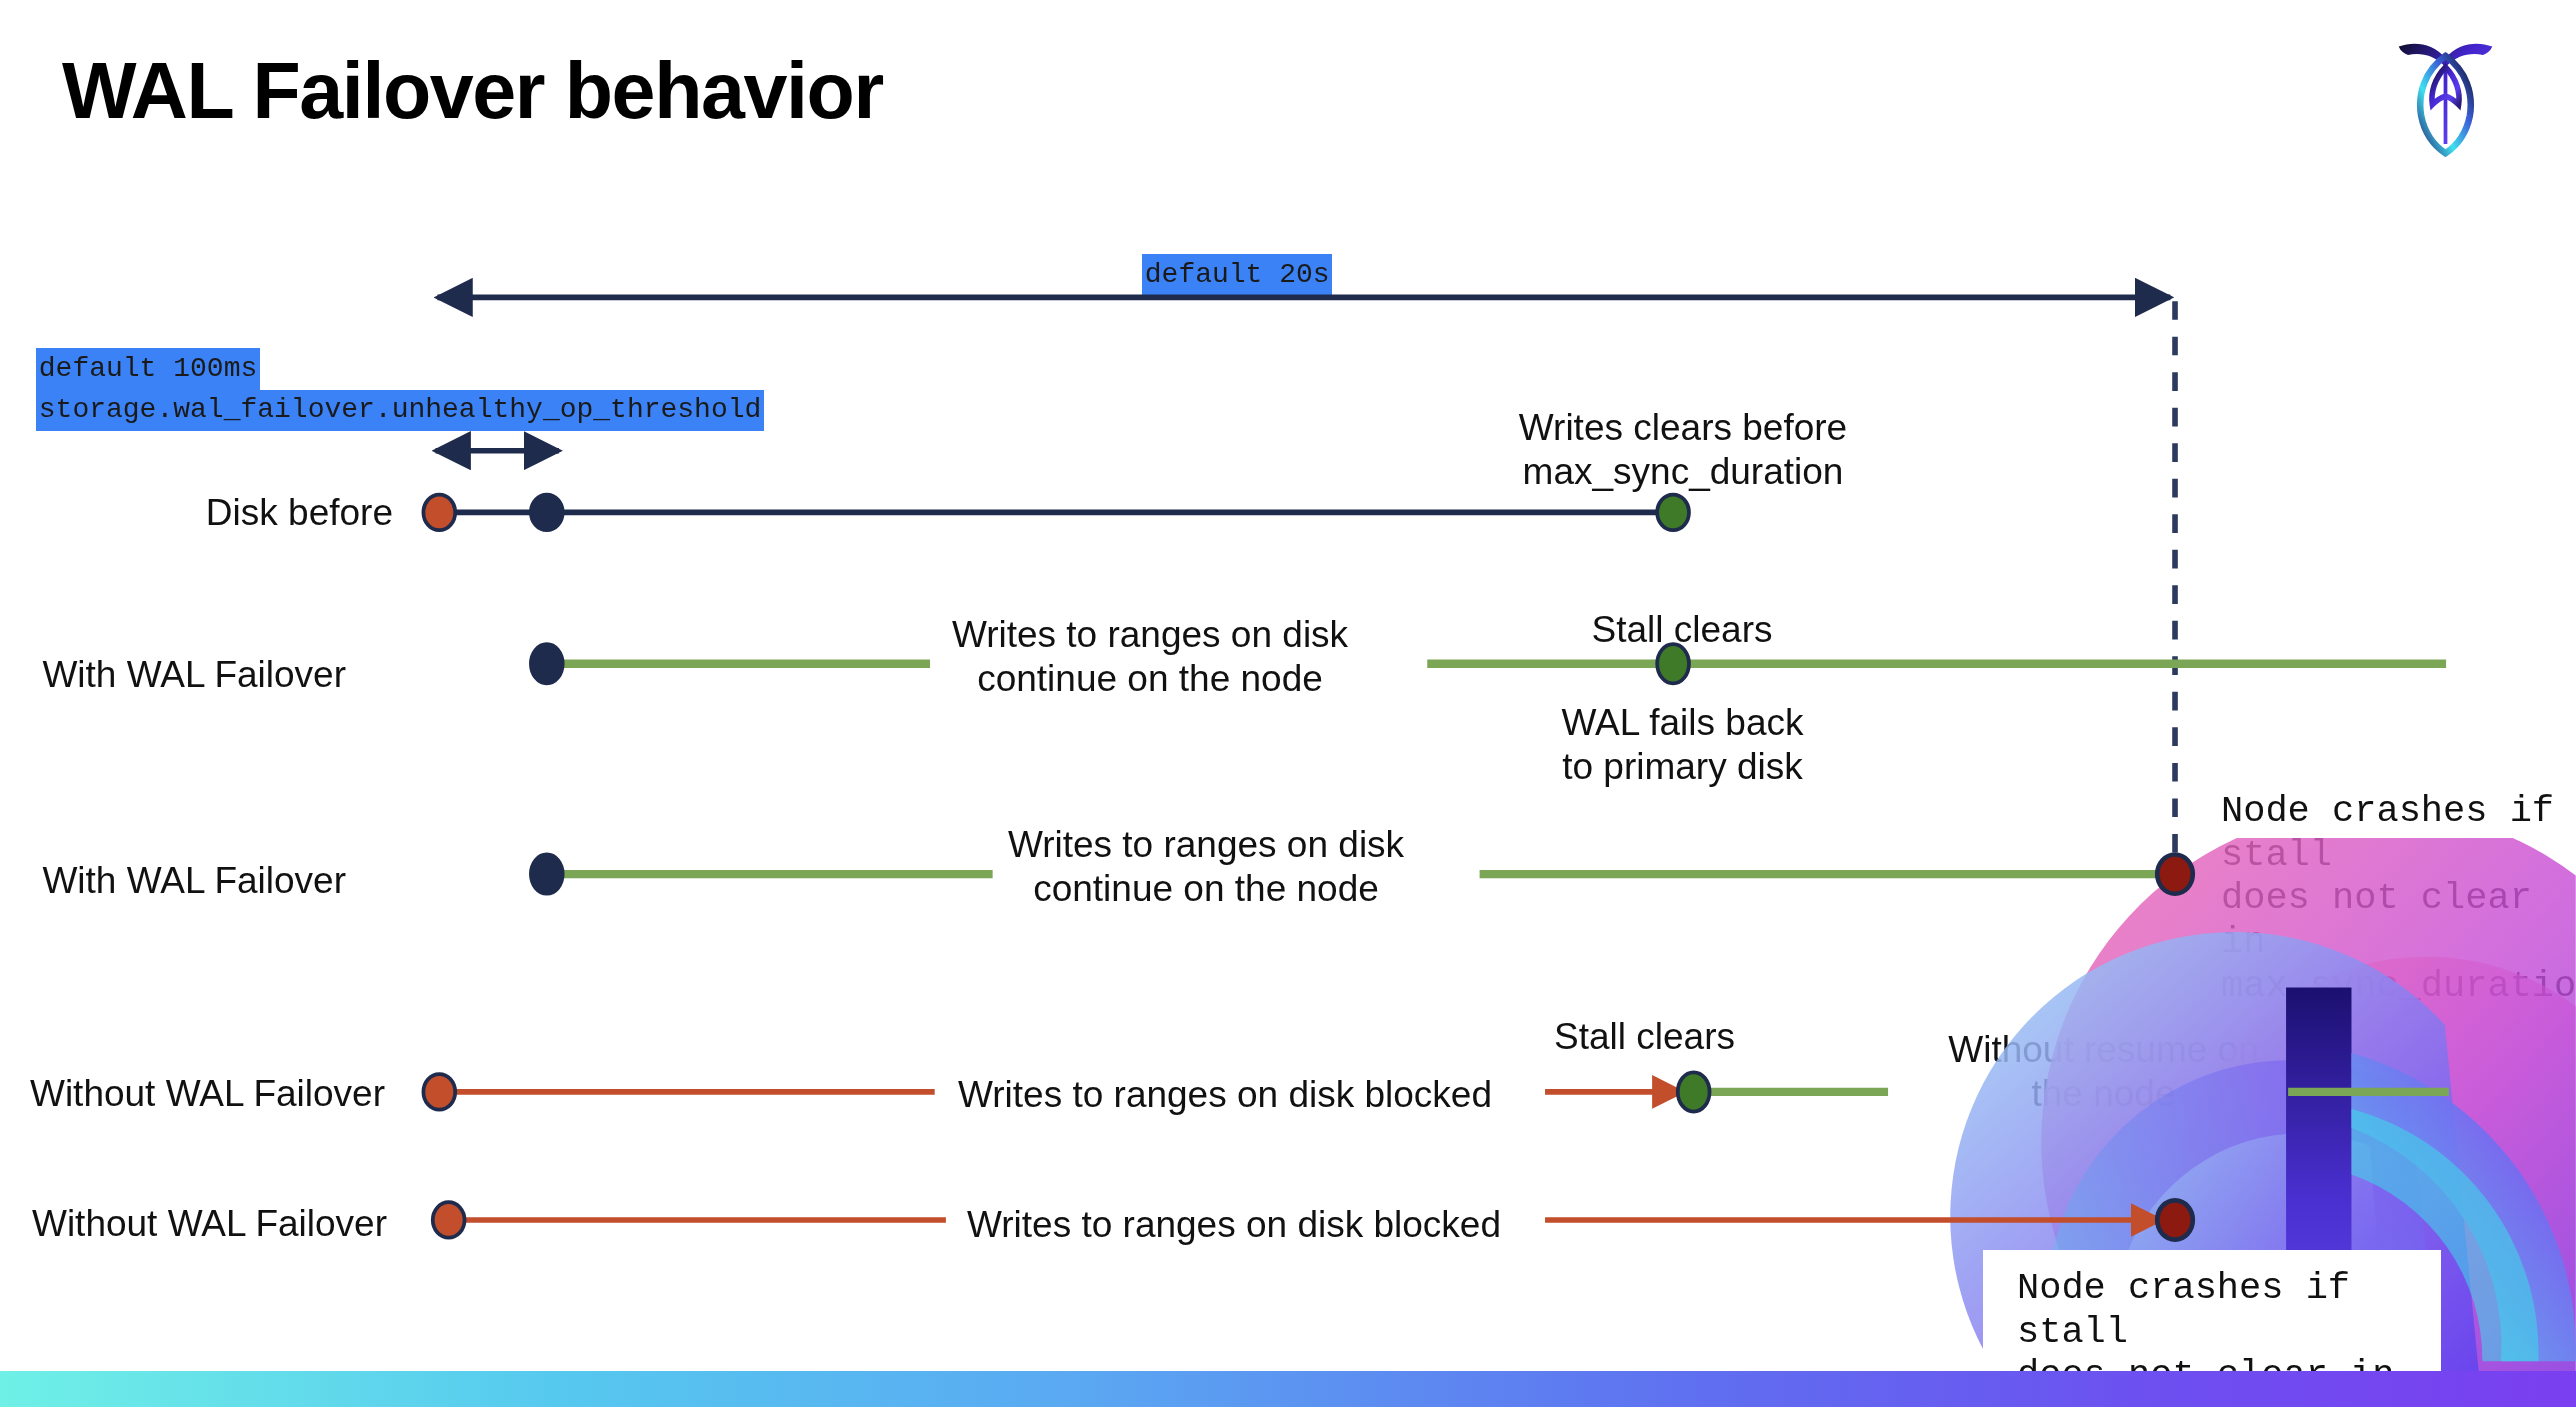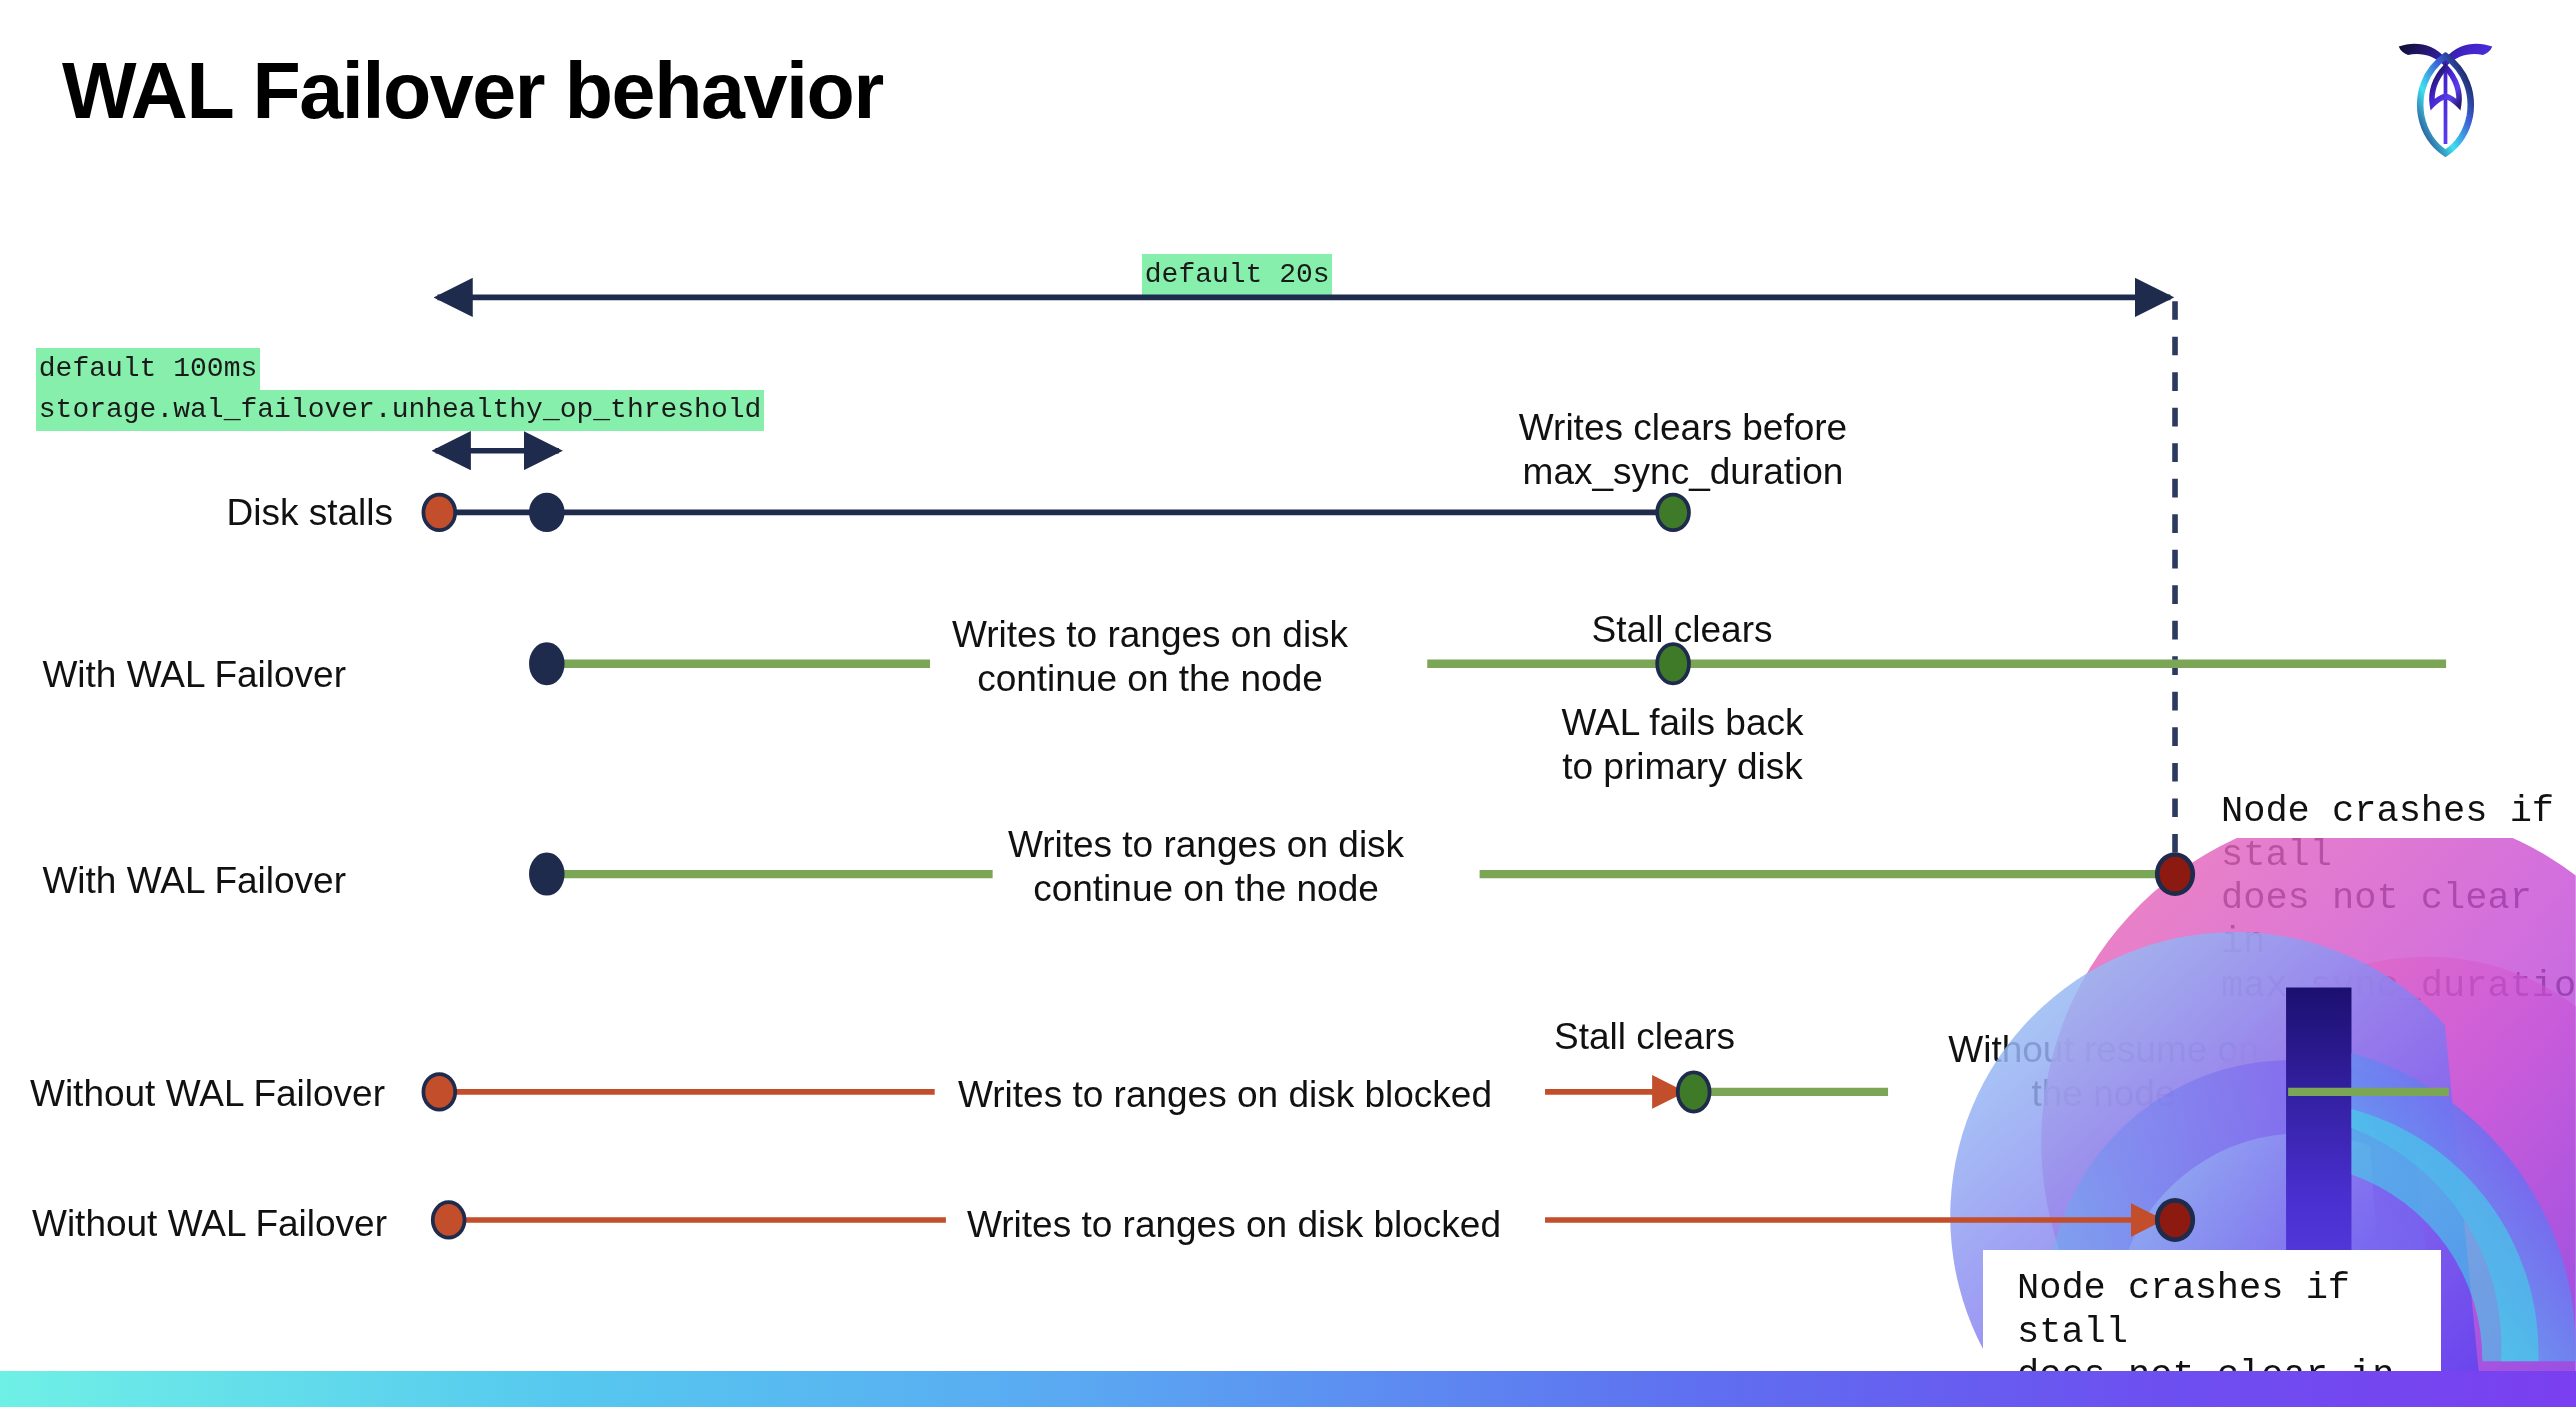--- a/index.html
+++ b/index.html
@@ -61,21 +61,21 @@
   
   .code-ann {
     position: absolute;
     font-family: "Liberation Mono", monospace;
     font-size: 28px;
     line-height: 1.42;
     color: #1a1a1a;
     white-space: nowrap;
   }
   .code-ann span {
-    background: #86efac;
+    background: #3b82f6;
     display: inline-block;
     padding: 0.9px 2.8px;
   }
 
   
   .row-label {
     position: absolute;
     font-size: 37px;
     color: #111111;
     white-space: nowrap;
@@ -140,21 +140,21 @@
 
   <div class="code-ann" style="left:1142px; top:254px;">
     <span>default 20s</span><br>
   </div>
 
   <div class="code-ann" style="left:36px; top:348px;">
     <span>default 100ms</span><br>
     <span>storage.wal_failover.unhealthy_op_threshold</span>
   </div>
 
-  <div class="row-label" style="left:0px; top:492px; width:393px;">Disk stalls</div>
+  <div class="row-label" style="left:0px; top:492px; width:393px;">Disk before</div>
   <div class="row-label" style="left:0px; top:654px; width:346px;">With WAL Failover</div>
   <div class="row-label" style="left:0px; top:860px; width:346px;">With WAL Failover</div>
   <div class="row-label" style="left:0px; top:1073px; width:385px;">Without WAL Failover</div>
   <div class="row-label" style="left:0px; top:1203px; width:387px;">Without WAL Failover</div>
 
   <div class="callout" style="left:1496px; top:406px; width:374px;">Writes clears before
 max_sync_duration</div>
 
 
   <div class="callout" style="left:935px; top:613px; width:430px;">Writes to ranges on disk

